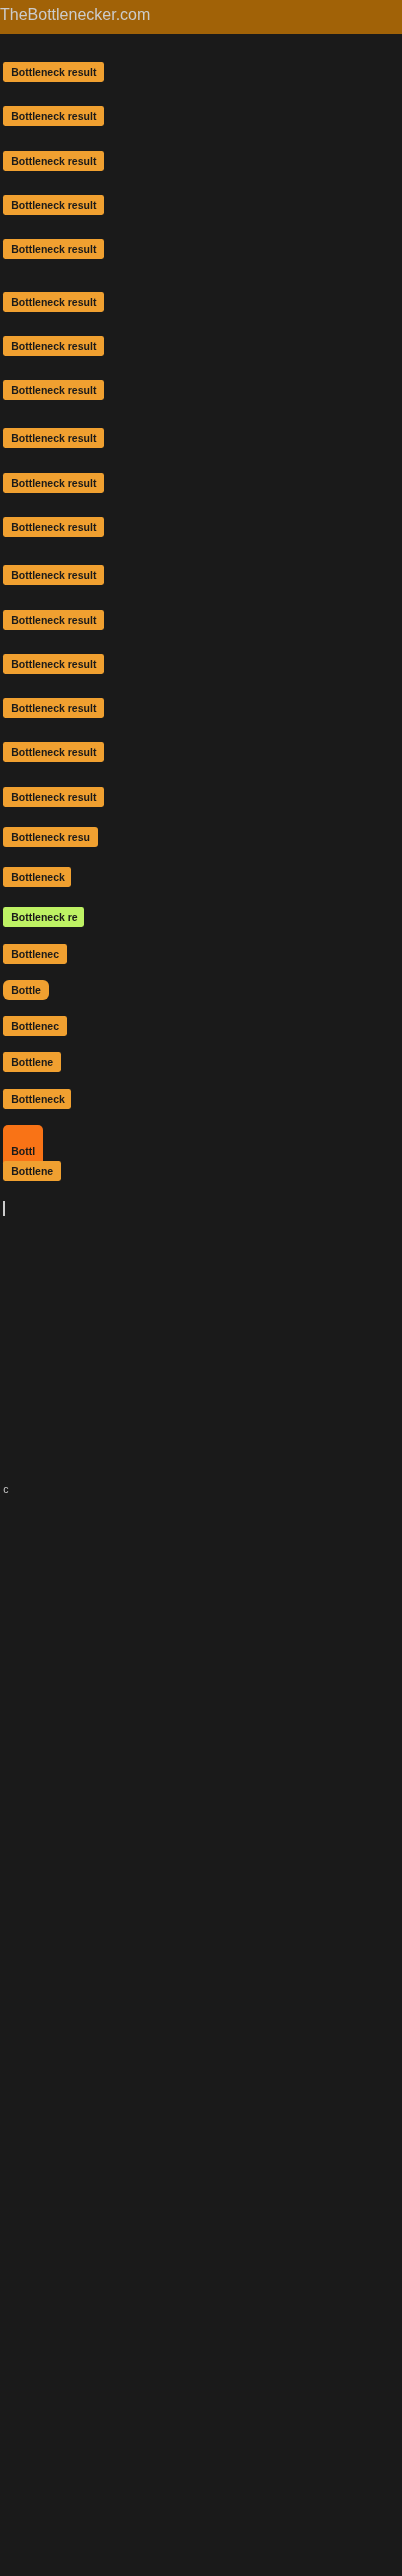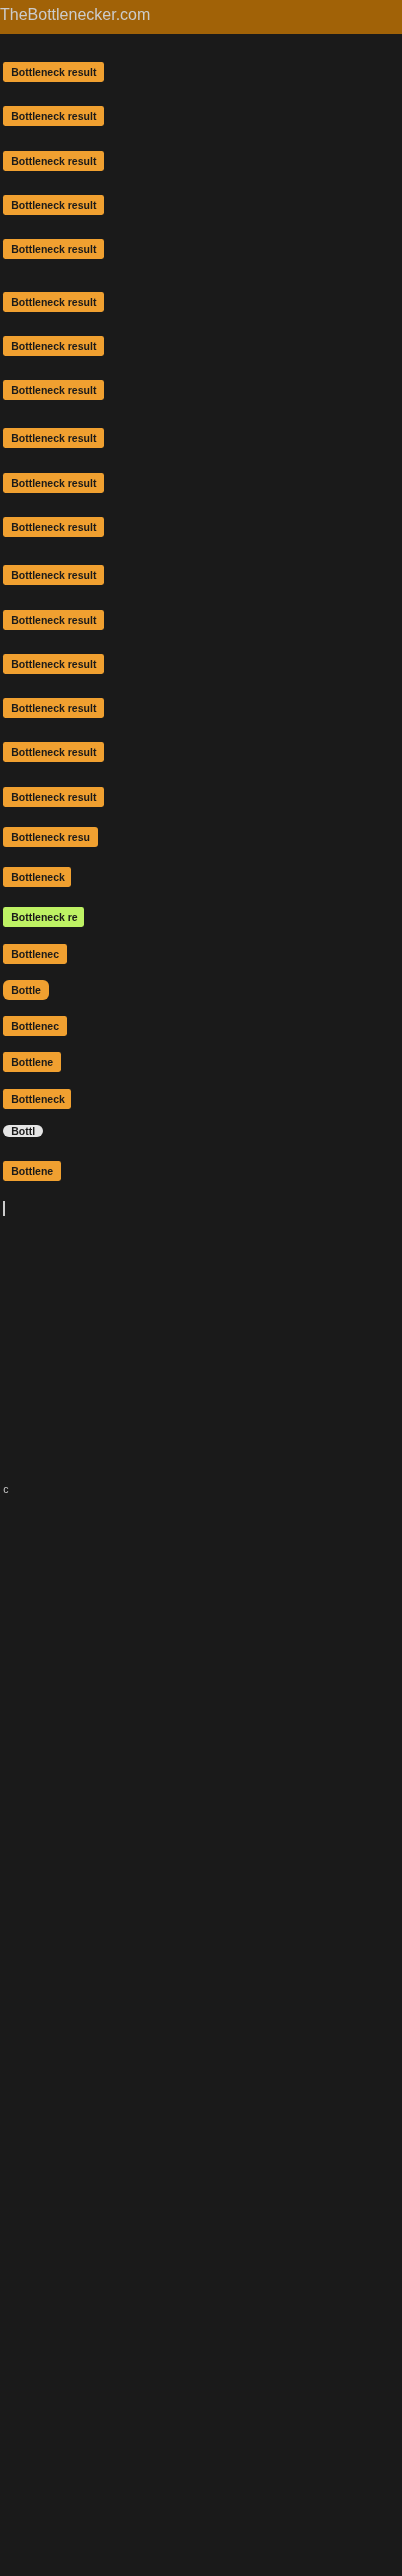--- a/index.html
+++ b/index.html
@@ -46,18 +46,18 @@
     <div style="position: absolute; top: 708px; left: 3.2px;"><div style="display: inline-block; background-color: rgb(240, 160, 48); color: rgb(26, 26, 26); font-size: 10.5px; font-weight: bold; padding: 4px 8px; border-radius: 2.4px; max-width: 109px; overflow: hidden; white-space: nowrap;">Bottleneck result</div></div>
     <div style="position: absolute; top: 753px; left: 3.2px;"><div style="display: inline-block; background-color: rgb(240, 160, 48); color: rgb(26, 26, 26); font-size: 10.5px; font-weight: bold; padding: 4px 8px; border-radius: 2.4px; max-width: 105px; overflow: hidden; white-space: nowrap;">Bottleneck result</div></div>
     <div style="position: absolute; top: 793px; left: 3.2px;"><div style="display: inline-block; background-color: rgb(240, 160, 48); color: rgb(26, 26, 26); font-size: 10.5px; font-weight: bold; padding: 4px 8px; border-radius: 3px; max-width: 97px; overflow: hidden; white-space: nowrap;">Bottleneck resu</div></div>
     <div style="position: absolute; top: 833px; left: 3.2px;"><div style="display: inline-block; background-color: rgb(240, 160, 48); color: rgb(26, 26, 26); font-size: 10.5px; font-weight: bold; padding: 4px 8px; border-radius: 2.4px; max-width: 68px; overflow: hidden; white-space: nowrap;">Bottleneck</div></div>
     <div style="position: absolute; top: 873px; left: 3.2px;"><div style="display: inline-block; background-color: #bef264; color: rgb(26, 26, 26); font-size: 10.5px; font-weight: bold; padding: 4px 8px; border-radius: 2.4px; max-width: 81px; overflow: hidden; white-space: nowrap;">Bottleneck re</div></div>
     <div style="position: absolute; top: 910px; left: 3.2px;"><div style="display: inline-block; background-color: rgb(240, 160, 48); color: rgb(26, 26, 26); font-size: 10.5px; font-weight: bold; padding: 4px 8px; border-radius: 2.4px; max-width: 64px; overflow: hidden; white-space: nowrap;">Bottlenec</div></div>
     <div style="position: absolute; top: 946px; left: 3.2px;"><div style="display: inline-block; background-color: rgb(240, 160, 48); color: rgb(26, 26, 26); font-size: 10.5px; font-weight: bold; padding: 4px 8px; border-radius: 6px; max-width: 47px; overflow: hidden; white-space: nowrap;">Bottle</div></div>
     <div style="position: absolute; top: 982px; left: 3.2px;"><div style="display: inline-block; background-color: rgb(240, 160, 48); color: rgb(26, 26, 26); font-size: 10.5px; font-weight: bold; padding: 4px 8px; border-radius: 2.4px; max-width: 64px; overflow: hidden; white-space: nowrap;">Bottlenec</div></div>
     <div style="position: absolute; top: 1018px; left: 3.2px;"><div style="display: inline-block; background-color: rgb(240, 160, 48); color: rgb(26, 26, 26); font-size: 10.5px; font-weight: bold; padding: 4px 8px; border-radius: 2.4px; max-width: 58px; overflow: hidden; white-space: nowrap;">Bottlene</div></div>
     <div style="position: absolute; top: 1055px; left: 3.2px;"><div style="display: inline-block; background-color: rgb(240, 160, 48); color: rgb(26, 26, 26); font-size: 10.5px; font-weight: bold; padding: 4px 8px; border-radius: 2.4px; max-width: 68px; overflow: hidden; white-space: nowrap;">Bottleneck</div></div>
-    <div style="position: absolute; top: 1091px; left: 3.2px;"><div style="display: inline-block; background-color: #e5e5e5; color: rgb(26, 26, 26); font-size: 10.5px; font-weight: bold; padding: 0 8px; border-radius: 10px; max-width: 40px; overflow: hidden; white-space: nowrap;">Bottl</div></div>
+    <div style="position: absolute; top: 1091px; left: 3.2px;"><div style="display: inline-block; background-color: #f97316; color: rgb(26, 26, 26); font-size: 10.5px; font-weight: bold; padding: 20px 8px; border-radius: 5px; max-width: 40px; overflow: hidden; white-space: nowrap;">Bottl</div></div>
     <div style="position: absolute; top: 1127px; left: 3.2px;"><div style="display: inline-block; background-color: rgb(240, 160, 48); color: rgb(26, 26, 26); font-size: 10.5px; font-weight: bold; padding: 4px 8px; border-radius: 2.4px; max-width: 58px; overflow: hidden; white-space: nowrap;">Bottlene</div></div>
     <div style="position: absolute; top: 1167px; left: 3.2px; width: 1.6px; height: 14.5px; background-color: rgb(204, 204, 204);"></div>
     <div style="position: absolute; top: 1449px; left: 3.2px; color: rgb(204, 204, 204); font-size: 10.5px;">c</div>
   </div>
 
 
 </body></html>

